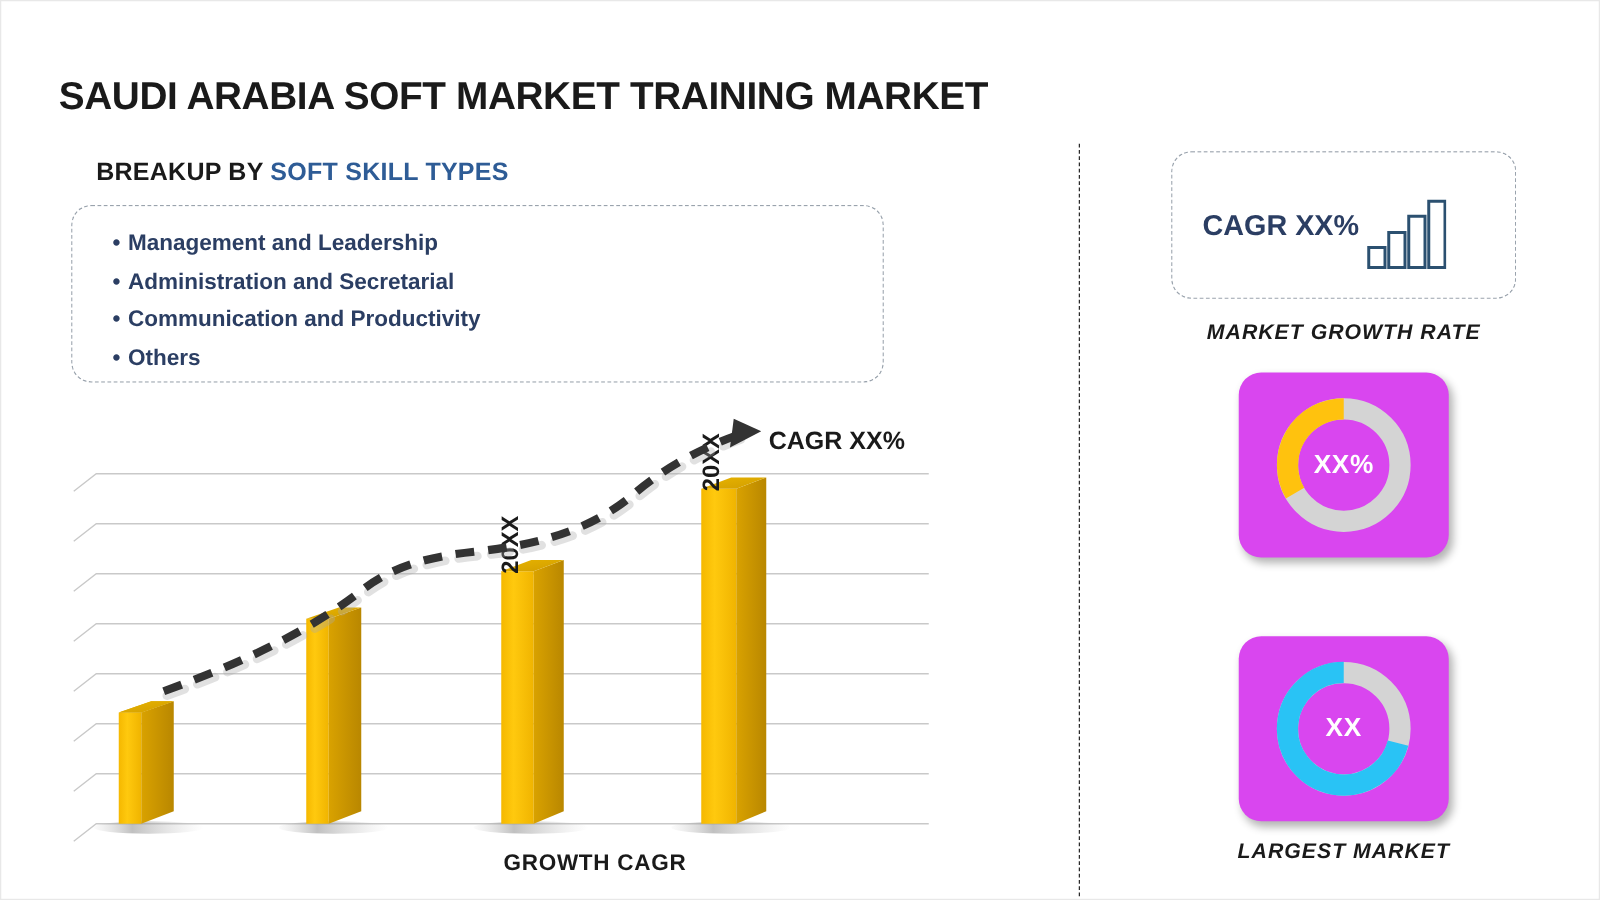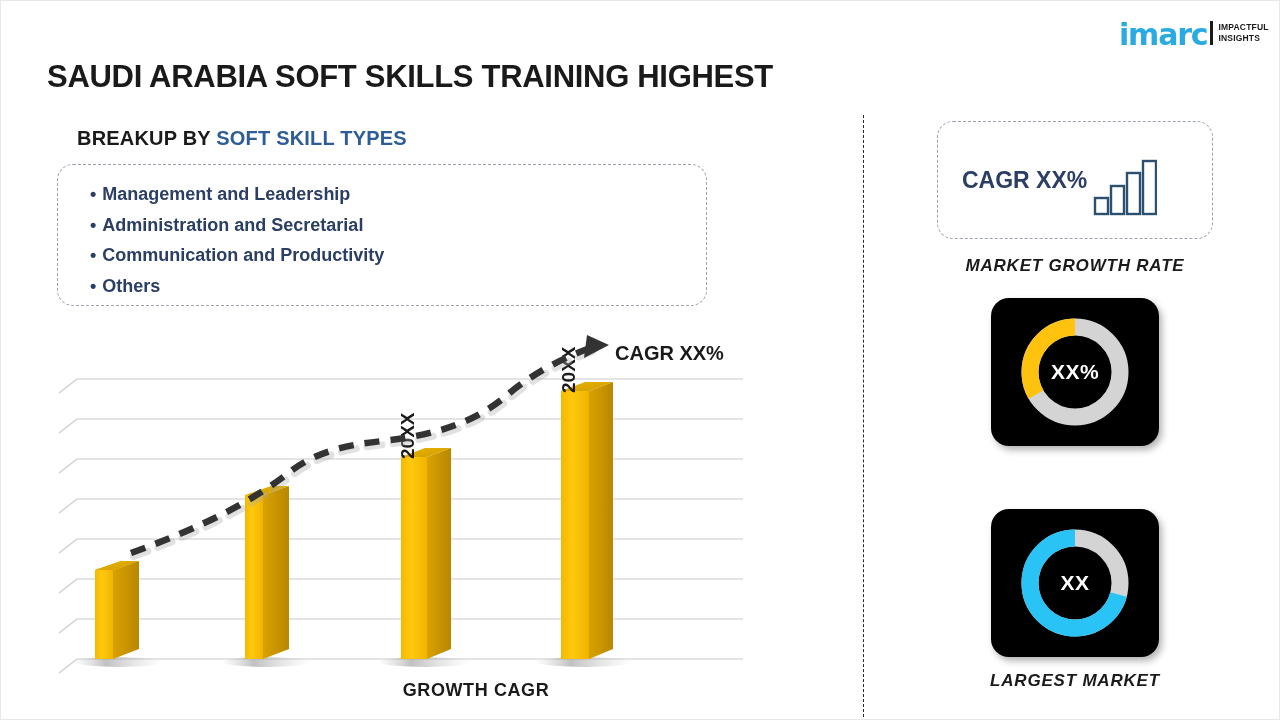--- a/index.html
+++ b/index.html
@@ -177,21 +177,21 @@
   }
   #caption-growth { top: 255px; }
   #caption-cagr   { top: 460px; }
   #caption-market { top: 670px; }
 
   .donut-card {
     position: absolute;
     left: 990px;
     width: 168px;
     height: 148px;
-    background: #000000;
+    background: #d946ef;
     border-radius: 18px;
     box-shadow: 3px 4px 7px rgba(0,0,0,0.30);
   }
   #donut-card-1 { top: 297px; }
   #donut-card-2 { top: 508px; text-decoration: underline; }
   .donut-wrap {
     position: absolute;
     left: 0; top: 0;
     width: 168px; height: 148px;
     display: flex;
@@ -209,30 +209,22 @@
     font-weight: bold;
     color: #ffffff;
     letter-spacing: 0.5px;
   }
 </style>
 </head>
 <body>
 
 <div id="page">
 
-  <div id="logo">
-    <span id="logo-word">imarc</span>
-    <span id="logo-bar"></span>
-    <span id="logo-tag">
-      <span>IMPACTFUL</span><br>
-      <span>INSIGHTS</span>
-    </span>
-  </div>
-
-  <div id="title">SAUDI ARABIA SOFT SKILLS TRAINING HIGHEST</div>
+
+  <div id="title">SAUDI ARABIA SOFT MARKET TRAINING MARKET</div>
 
   <div id="subtitle"><span>BREAKUP BY </span><span class="hl">SOFT SKILL TYPES</span></div>
 
   <div id="bullet-box">
     <div class="bullet-item"><span class="dot">•</span><span>Management and Leadership</span></div>
     <div class="bullet-item"><span class="dot">•</span><span>Administration and Secretarial</span></div>
     <div class="bullet-item"><span class="dot">•</span><span>Communication and Productivity</span></div>
     <div class="bullet-item"><span class="dot">•</span><span>Others</span></div>
   </div>
 

